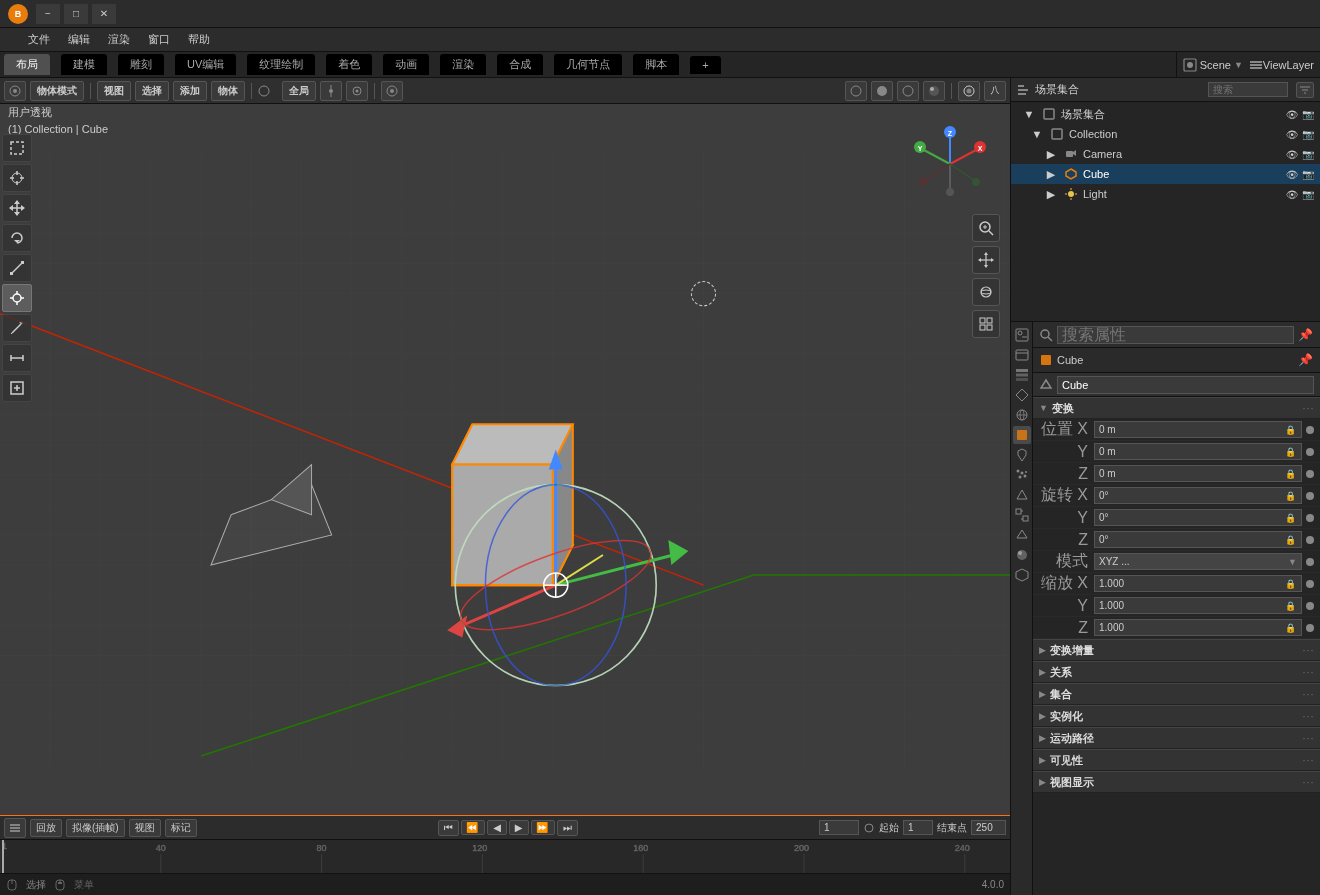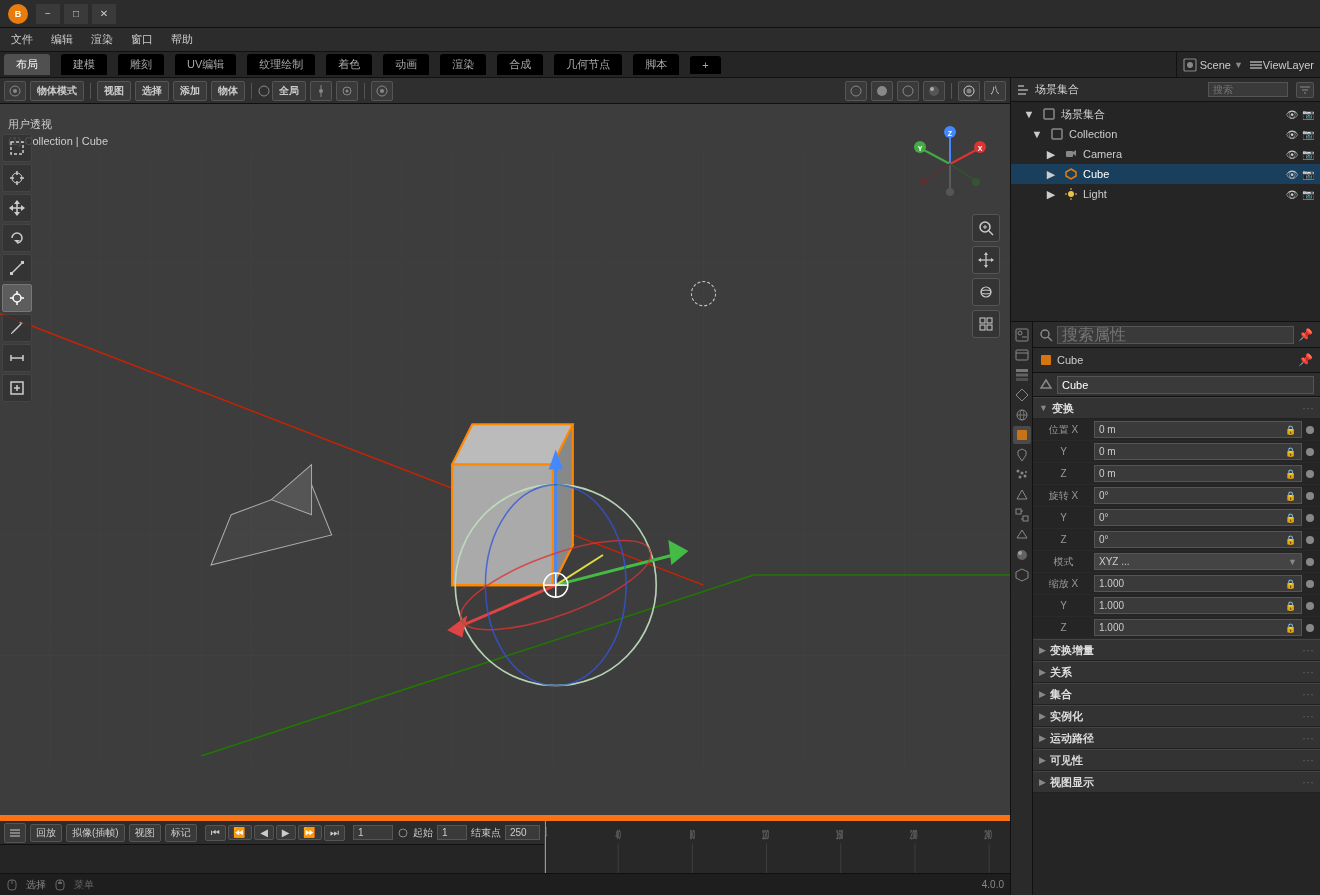--- a/index.html
+++ b/index.html
@@ -49,21 +49,21 @@
       cursor: pointer;
       font-size: 10px;
     }
 
     
     #menu-bar {
       background: #2c2c2c;
       height: 24px;
       display: flex;
       align-items: center;
-      padding: 0 3px;
+      padding: 0 20px;
       border-bottom: 1px solid #111;
       flex-shrink: 0;
       gap: 2px;
     }
     .menu-item {
       padding: 2px 8px;
       color: #ccc;
       cursor: pointer;
       font-size: 11px;
       border-radius: 2px;
@@ -159,21 +159,21 @@
     #viewport-canvas {
       flex: 1;
       background: #3d3d3d;
       position: relative;
       overflow: hidden;
     }
 
     
     .viewport-info {
       position: absolute;
-      top: 12px;
+      top: 0;
       left: 8px;
       font-size: 11px;
       color: #ccc;
       line-height: 1.5;
     }
 
     
     .gizmo-container {
       position: absolute;
       top: 20px;
@@ -374,23 +374,23 @@
     .prop-row {
       display: flex;
       align-items: center;
       padding: 2px 6px;
       height: 22px;
       border-bottom: 1px solid #2a2a2a;
     }
     .prop-label {
       width: 55px;
       color: #999;
-      font-size: 10px;
+      font-size: 16px;
       flex-shrink: 0;
-      text-align: center;
+      text-align: right;
       padding-right: 6px;
     }
     .prop-field {
       flex: 1;
       background: #3a3a3a;
       border: 1px solid #555;
       color: #ccc;
       padding: 1px 4px;
       font-size: 10px;
       height: 17px;
@@ -400,23 +400,24 @@
       position: relative;
     }
     .prop-field-text { flex: 1; }
     .prop-field-lock { color: #666; font-size: 9px; margin-left: 4px; }
     .prop-dot { width: 8px; height: 8px; background: #888; border-radius: 50%; margin-left: 4px; flex-shrink: 0; }
 
     
     #timeline {
       height: 58px;
       background: #252525;
-      border-top: 6px solid #f97316;
+      border-top: 1px solid #f97316;
       flex-shrink: 0;
       display: flex;
+      flex-direction: column;
     }
     #timeline-toolbar {
       height: 24px;
       background: #2c2c2c;
       display: flex;
       align-items: center;
       padding: 0 4px;
       gap: 4px;
       border-bottom: 1px solid #111;
     }
@@ -541,21 +542,21 @@
         </svg>
       </div>
       <button class="tb-btn">物体模式</button>
       <div class="tb-sep"></div>
       <button class="tb-btn">视图</button>
       <button class="tb-btn">选择</button>
       <button class="tb-btn">添加</button>
       <button class="tb-btn">物体</button>
       <div class="tb-sep"></div>
 
-      <div style="display:flex; align-items:center; gap:2px;">
+      <div style="display:flex; align-items:center; gap:12px;">
         <svg width="12" height="12" viewBox="0 0 12 12">
             <circle cx="6" cy="6" r="5" fill="none" stroke="#888" stroke-width="1"></circle>
           </svg>
         <button class="tb-btn">全局</button>
       </div>
 
       <div class="tb-icon-btn">
         <svg width="14" height="14" viewBox="0 0 14 14">
           <circle cx="7" cy="7" r="2" fill="#888"></circle>
           <line x1="7" y1="1" x2="7" y2="5" stroke="#888" stroke-width="1"></line>

